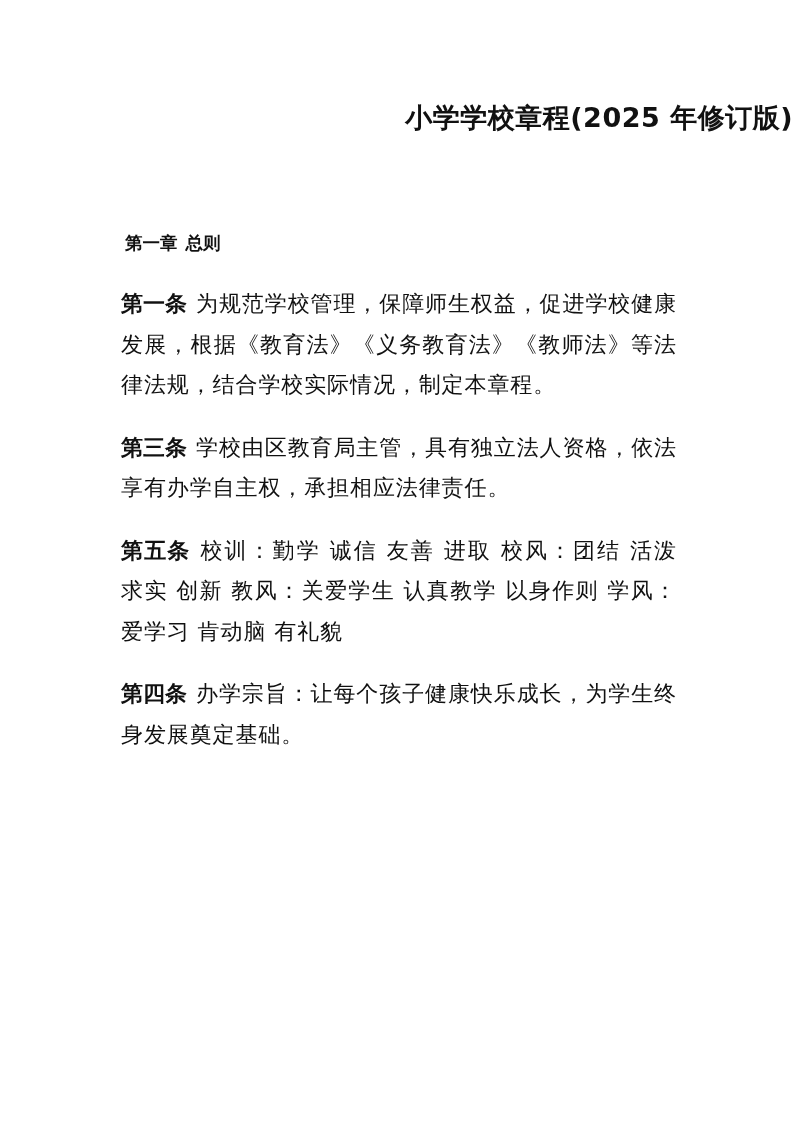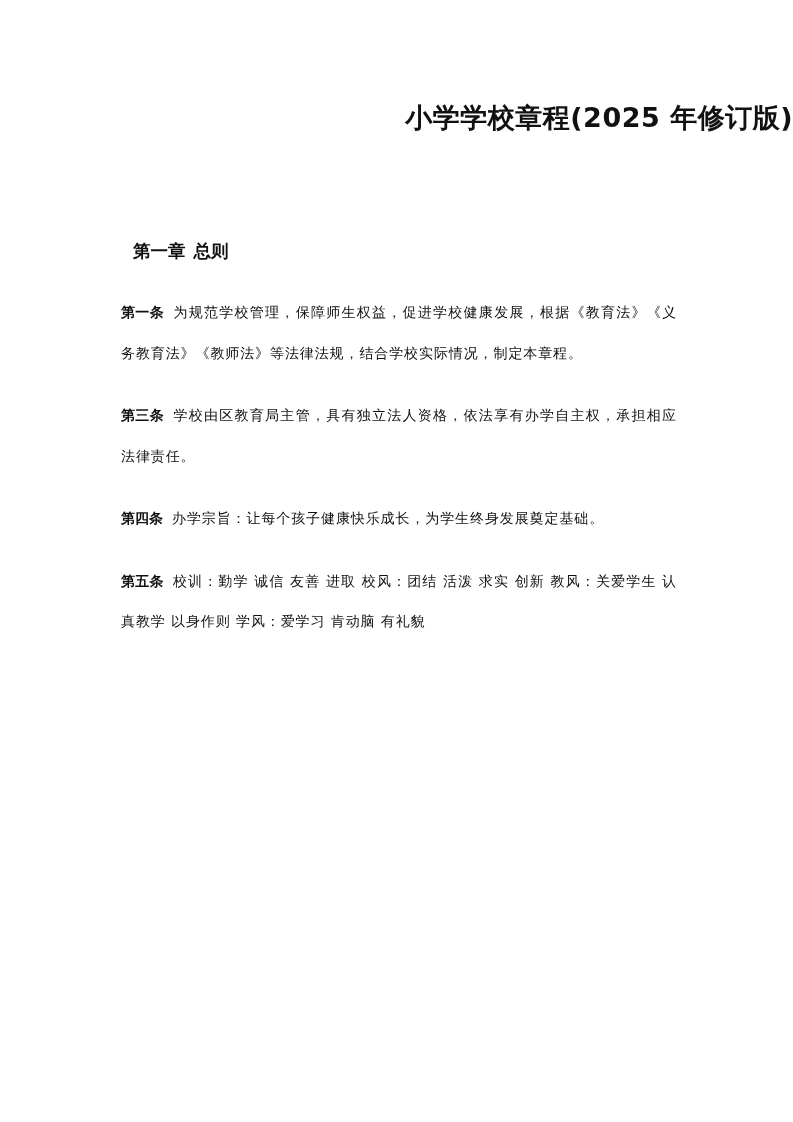--- a/index.html
+++ b/index.html
@@ -3,23 +3,23 @@
 <meta charset="utf-8">
 <style>
   html, body { margin: 0; padding: 0; background: #ffffff; }
   body { width: 793px; height: 1122px; position: relative; overflow: hidden;
          font-family: "DejaVu Serif", "Liberation Serif", serif; color: #111; }
   .title { position: absolute; left: 0; width: 793px; top: 98px; text-align: right;
            font-size: 27px; font-weight: bold; letter-spacing: 0.5px; line-height: 40px;
            font-family: "DejaVu Sans", "Liberation Sans", sans-serif; }
   .body { position: absolute; left: 121px; width: 556px; top: 222px; }
   .chapter { font-family: "DejaVu Sans", "Liberation Sans", sans-serif; font-weight: bold;
-             font-size: 17.5px; line-height: 34px; margin: 12px; }
+             font-size: 17.5px; line-height: 34px; margin: 4px; }
   .chapter .sp { display: inline-block; width: 8px; }
-  .para { font-size: 14px; line-height: 40.5px; margin: 0; text-align: justify;
+  .para { font-size: 22px; line-height: 40.5px; margin: 0; text-align: justify;
           letter-spacing: 0.9px; }
   .para .lbl { font-family: "DejaVu Sans", "Liberation Sans", sans-serif; font-weight: bold; letter-spacing: 0; }
   .para .gap { display: inline-block; width: 9px; }
   .mt-ch { margin-top: 24px; }
   .mt-art { margin-top: 22px; }
 </style>
 </head>
 <body>
 
 <div class="title">小学学校章程(2025 年修订版)</div>
@@ -32,21 +32,21 @@
   <p class="para mt-ch">
     <span class="lbl">第一条</span><span class="gap"></span><span>为规范学校管理，保障师生权益，促进学校健康发展，根据《教育法》《义务教育法》《教师法》等法律法规，结合学校实际情况，制定本章程。</span>
   </p>
 
 
   <p class="para mt-art">
     <span class="lbl">第三条</span><span class="gap"></span><span>学校由区教育局主管，具有独立法人资格，依法享有办学自主权，承担相应法律责任。</span>
   </p>
 
   <p class="para mt-art">
-    <span class="lbl">第四条</span><span class="gap"></span><span>办学宗旨：让每个孩子健康快乐成长，为学生终身发展奠定基础。</span>
+    <span class="lbl">第五条</span><span class="gap"></span><span>校训：勤学 诚信 友善 进取 校风：团结 活泼 求实 创新 教风：关爱学生 认真教学 以身作则 学风：爱学习 肯动脑 有礼貌</span>
   </p>
 
   <p class="para mt-art">
-    <span class="lbl">第五条</span><span class="gap"></span><span>校训：勤学 诚信 友善 进取 校风：团结 活泼 求实 创新 教风：关爱学生 认真教学 以身作则 学风：爱学习 肯动脑 有礼貌</span>
+    <span class="lbl">第四条</span><span class="gap"></span><span>办学宗旨：让每个孩子健康快乐成长，为学生终身发展奠定基础。</span>
   </p>
 
 
 </div>
 
 </body></html>

